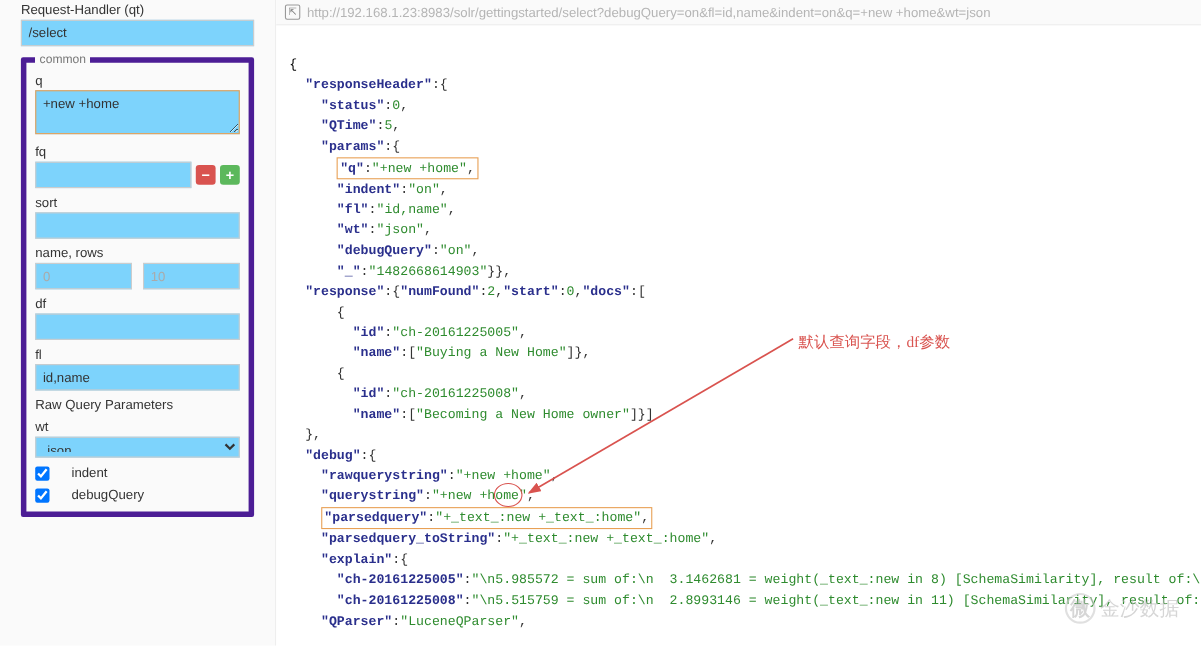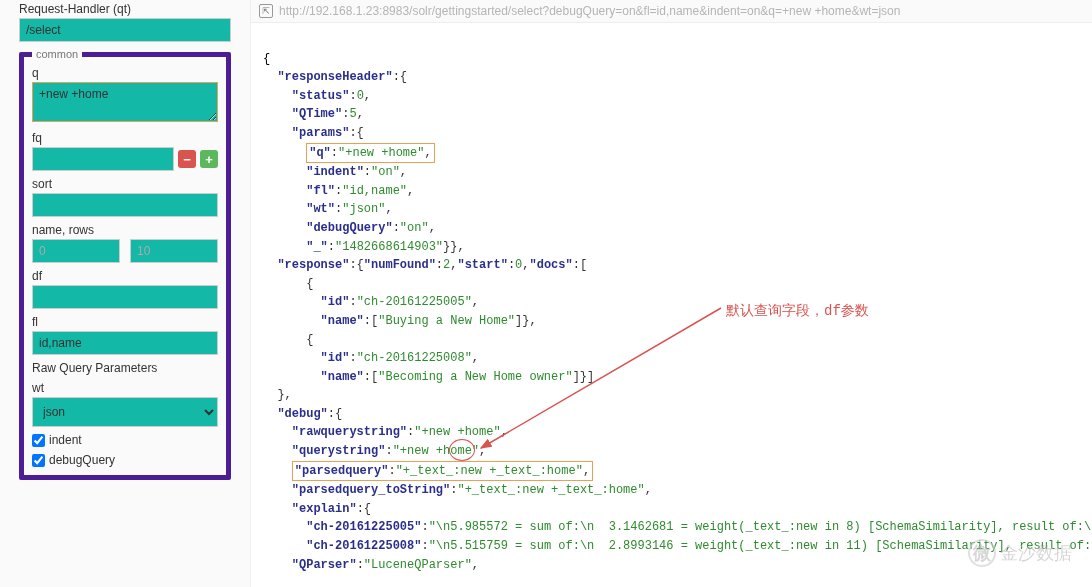--- a/index.html
+++ b/index.html
@@ -15,21 +15,21 @@
     }
     .container { display: flex; height: 100%; }
     .sidebar { width: 250px; padding: 2px 19px; flex-shrink: 0; background: #fafafa; }
     .field-group { margin-bottom: 6px; }
     .field-label { font-size: 12px; color: #333; margin-bottom: 2px; display: block; }
     .field-input {
       width: 100%;
       border: 1px solid #ccc;
       padding: 4px 6px;
       font-size: 12px;
-      background: #14b8a6;
+      background: #7dd3fc;
       color: #333;
     }
     .field-input::placeholder { color: #aaa; }
     textarea.field-input { resize: vertical; height: 40px; font-family: inherit; }
     .q-highlight { border: 1px solid #e8a055; }
     .fieldset-common {
       border: 5px solid #4c1d95;
       border-radius: 2px;
       padding: 0;
       margin-bottom: 8px;
@@ -53,22 +53,22 @@
       width: 18px; height: 18px;
       border-radius: 3px;
       color: #fff;
       font-weight: bold;
       font-size: 13px;
       cursor: pointer;
       user-select: none;
     }
     .icon-minus { background: #d9534f; }
     .icon-plus { background: #5cb85c; }
-    select.field-input { height: 30px; }
-    .checkbox-row { display: flex; align-items: center; gap: 4px; margin-top: 6px; }
+    select.field-input { height: 19px; }
+    .checkbox-row { display: flex; align-items: center; gap: 20px; margin-top: 6px; }
     .checkbox-row input { margin: 0; }
     .main {
       flex: 1;
       display: flex;
       flex-direction: column;
       border-left: 1px solid #eee;
       overflow: hidden;
     }
     .url-bar {
       padding: 4px 8px;
@@ -111,21 +111,21 @@
     .hl-circle {
       position: absolute;
       border: 1px solid #d9534f;
       border-radius: 50%;
       width: 26px; height: 22px;
       pointer-events: none;
     }
     .annotation-text {
       position: absolute;
       color: #d9534f;
-      font-family: Liberation Mono, monospace;
+      font-family: Liberation Serif, serif;
       font-size: 14px;
     }
     .arrow-svg {
       position: absolute;
       pointer-events: none;
     }
     .watermark {
       position: absolute;
       right: 20px;
       bottom: 20px;

